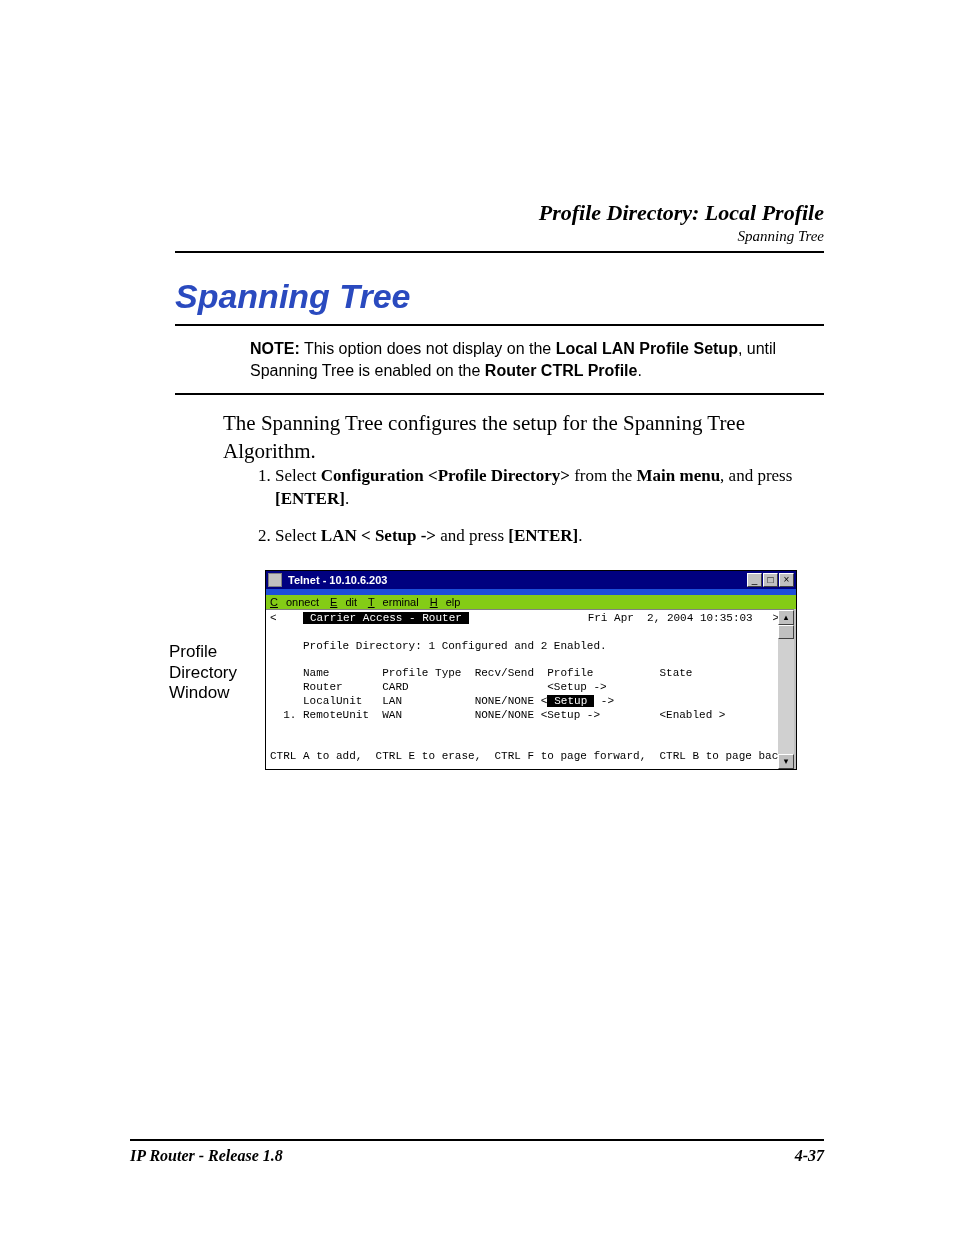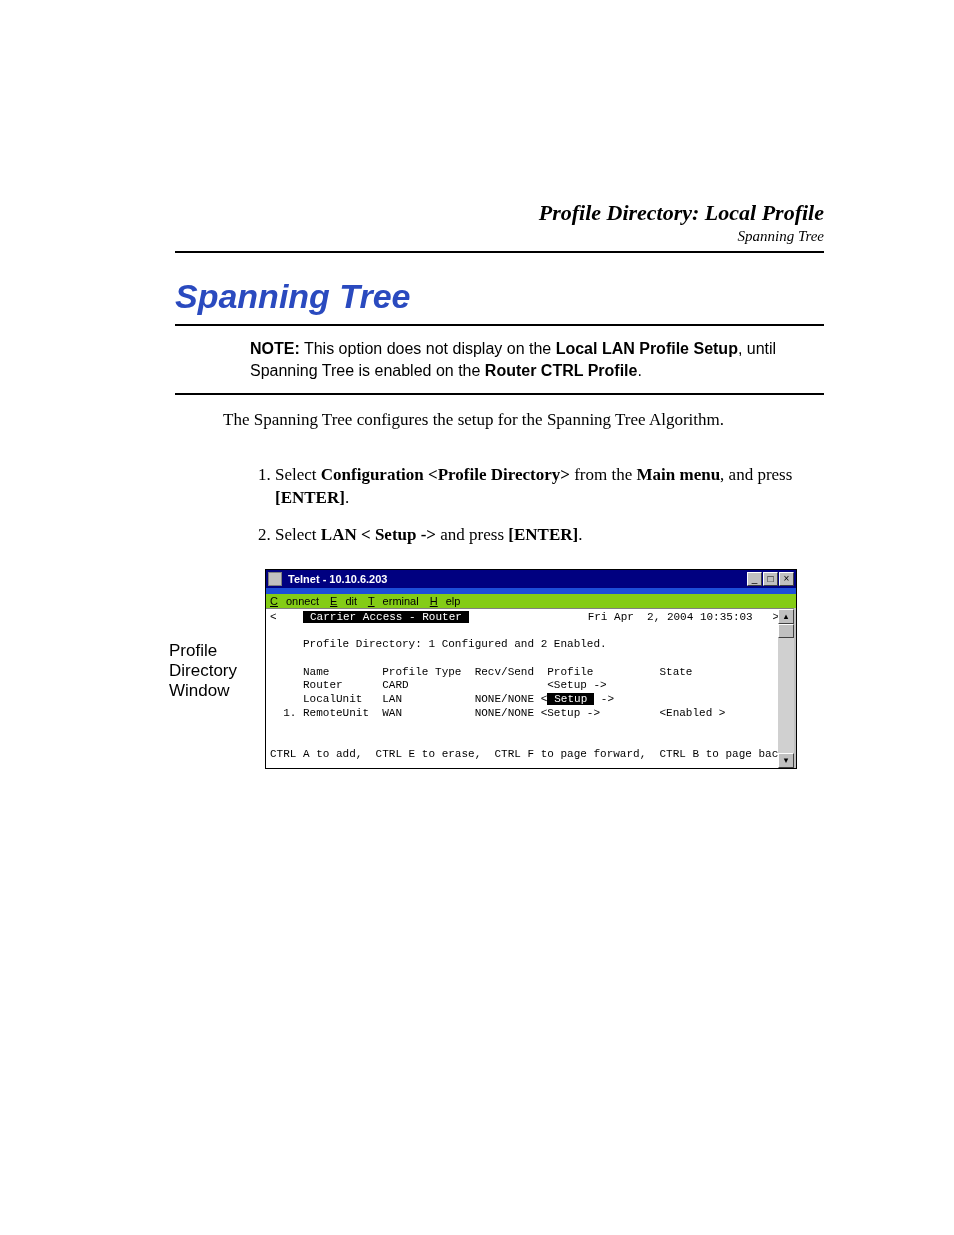--- a/index.html
+++ b/index.html
@@ -56,22 +56,22 @@
     font-family: Arial, Helvetica, sans-serif;
     font-size: 16px;
     line-height: 1.4;
   }
   .note-rule {
     border: none;
     border-top: 2px solid #000;
     margin: 10px 0 14px 0;
   }
   .para {
-    font-size: 17px;
-    margin: 10px 0 32px 48px;
+    font-size: 21px;
+    margin: 10px 0 0 48px;
     line-height: 1.35;
   }
   .subhead {
     font-family: Arial, Helvetica, sans-serif;
     font-weight: bold;
     font-style: italic;
     font-size: 20px;
     margin: 6px 0 10px 75px;
   }
   .steps {
@@ -304,14 +304,21 @@
           <div class="sbtn">▴</div>
           <div class="track">
             <div class="thumb"></div>
           </div>
           <div class="sbtn">▾</div>
         </div>
       </div>
     </div>
   </div>
 
+  <div class="footer">
+    <hr class="footer-rule">
+    <div class="footer-row">
+      <span>IP Router - Release 1.8</span>
+      <span>4-37</span>
+    </div>
+  </div>
 
 </div>
 
 </body></html>

